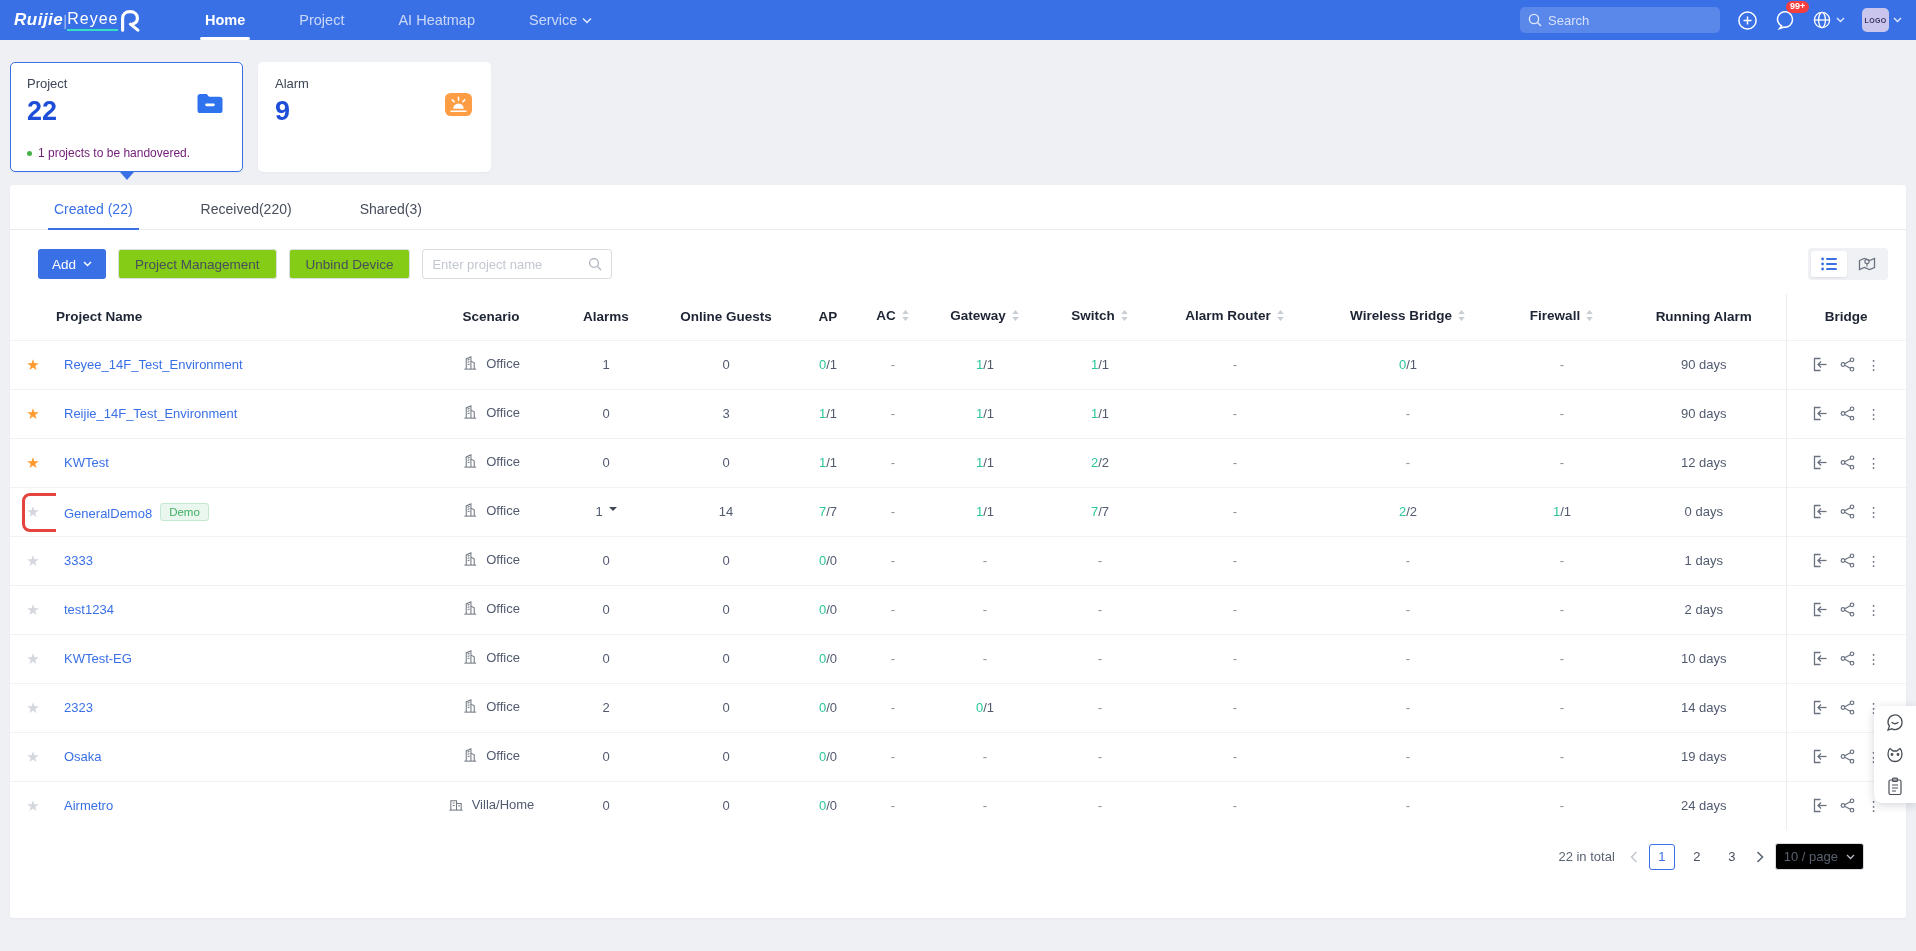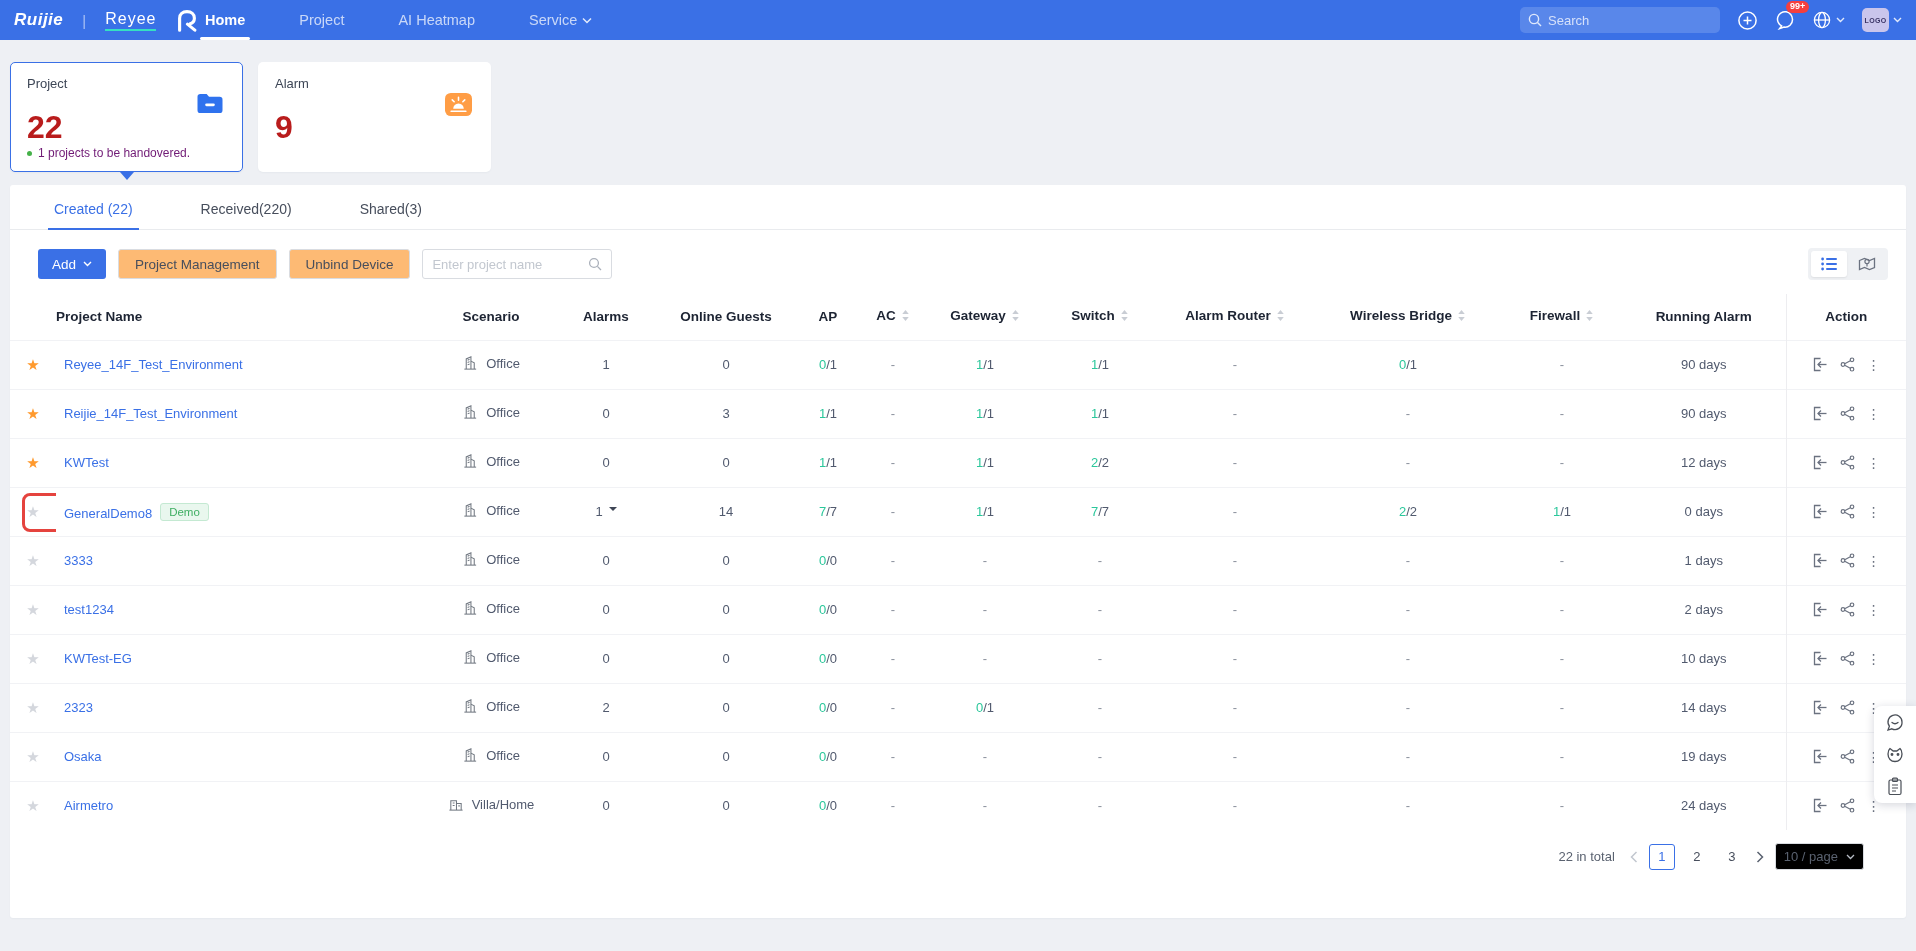--- a/index.html
+++ b/index.html
@@ -1,21 +1,21 @@
 <!DOCTYPE html>
 <html><head>
 <meta charset="utf-8">
 <style>
   * { margin:0; padding:0; box-sizing:border-box; }
   html,body { width:1916px; height:951px; overflow:hidden; background:#eef0f4;
     font-family:"Liberation Sans","DejaVu Sans",sans-serif; }
 
   
   .nav { height:40px; background:#3a70e6; display:flex; align-items:center; padding:0 14px; position:relative; }
-  .brand { display:flex; align-items:center; gap:19px; width:150px; }
+  .brand { display:flex; align-items:center; gap:0; width:150px; }
   .brand-ruijie { color:#fff; font-weight:bold; font-style:italic; font-size:17px; letter-spacing:.5px; }
   .brand-sep { color:rgba(255,255,255,.55); font-size:15px; font-weight:300; }
   .brand-reyee { color:#fff; font-size:16px; font-weight:500; letter-spacing:1px; border-bottom:2px solid #35e0c2; padding-bottom:1px; }
   .nav-menu { display:flex; height:40px; margin-left:14px; }
   .nav-item { height:40px; line-height:40px; padding:0 27px; color:rgba(255,255,255,.72); font-size:14.5px; position:relative; cursor:pointer; white-space:nowrap; display:flex; align-items:center; gap:5px; }
   .nav-item.active { color:#fff; font-weight:bold; }
   .nav-item.active::after { content:""; position:absolute; left:22px; right:22px; bottom:0; height:3px; background:#fff; border-radius:2px; }
   .nav-right { margin-left:auto; display:flex; align-items:center; gap:17px; }
   .nav-search { width:200px; height:26px; background:rgba(255,255,255,.16); border-radius:5px; display:flex; align-items:center; padding:0 8px; gap:6px; }
   .nav-search input { background:transparent; border:none; outline:none; color:#000000; font-size:13px; width:100%; font-family:inherit; }
@@ -24,37 +24,37 @@
   .badge-99 { position:absolute; top:-9px; left:11px; background:#f53f3f; color:#fff; font-size:9px; font-weight:bold; padding:1px 4px 2px; border-radius:8px; line-height:1; }
   .avatar-wrap { display:flex; align-items:center; gap:4px; cursor:pointer; }
   .avatar { width:27px; height:24px; background:#c9c5ec; border-radius:5px; color:#3b3566; font-size:7px; font-weight:bold; display:flex; align-items:center; justify-content:center; letter-spacing:.3px; }
 
   
   .cards { display:flex; gap:15px; margin:22px 10px 0; }
   .card { width:233px; height:110px; background:#fff; border-radius:5px; border:1.5px solid transparent; position:relative; padding:13px 16px; box-shadow:0 1px 2px rgba(30,40,70,.04); cursor:pointer; }
   .card.selected { border-color:#3a70e6; }
   .card.selected::after { content:""; position:absolute; left:50%; bottom:-9px; margin-left:-7px; border:7px solid transparent; border-top:8px solid #3a70e6; border-bottom:none; }
   .card-title { font-size:13px; color:#3d4656; }
-  .card-value { font-size:32px; font-weight:bold; color:#b91c1c; margin-top:18px; }
+  .card-value { font-size:27px; font-weight:bold; color:#1d4ed8; margin-top:5px; }
   .card-note { position:absolute; left:16px; bottom:11px; font-size:12px; color:#701a75; display:flex; align-items:center; gap:6px; }
   .card-note::before { content:""; width:5px; height:5px; border-radius:50%; background:#45b149; flex:0 0 auto; }
   .card-note.empty::before { display:none; }
   .card-icon { position:absolute; right:17px; top:28px; }
 
   
   .panel { background:#fff; margin:13px 10px 0; height:733px; border-radius:3px; box-shadow:0 1px 2px rgba(30,40,70,.04); position:relative; }
   .tabs { display:flex; padding:16px 0 0 38px; border-bottom:1px solid #e9ebee; gap:56px; }
   .tab { font-size:14px; color:#474e5c; padding:0 6px 12px; cursor:pointer; position:relative; }
   .tab.active { color:#3a70e6; }
   .tab.active::after { content:""; position:absolute; left:0; right:0; bottom:-1px; height:2.5px; background:#3a70e6; }
 
   .toolbar { display:flex; align-items:center; margin:18px 18px 0 28px; }
   .btn { height:30px; border-radius:3px; font-size:13.5px; display:inline-flex; align-items:center; justify-content:flex-start; cursor:pointer; font-family:inherit; }
   .btn-primary { background:#3a70e6; color:#fff; border:none; padding:0 14px; gap:7px; }
-  .btn-plain { background:#fdba74; color:#474e5c; border:1px solid #d9dce1; padding:10px 16px; margin-left:12px; }
+  .btn-plain { background:#84cc16; color:#474e5c; border:1px solid #d9dce1; padding:10px 16px; margin-left:12px; }
   .proj-search { margin-left:12px; width:190px; height:30px; border:1px solid #d9dce1; border-radius:3px; display:flex; align-items:center; padding:0 9px; gap:6px; }
   .proj-search input { border:none; outline:none; font-size:13px; color:#333; width:100%; font-family:inherit; }
   .proj-search input::placeholder { color:#c2c7cf; }
   .view-toggle { margin-left:auto; background:#eff1f4; border-radius:4px; padding:3px; display:flex; gap:2px; }
   .view-btn { width:36px; height:26px; display:flex; align-items:center; justify-content:center; border-radius:3px; cursor:pointer; }
   .view-btn.active { background:#fff; box-shadow:0 1px 2px rgba(0,0,0,.08); }
 
   
   table { width:calc(100% - 0px); border-collapse:collapse; table-layout:fixed; margin-top:14px; }
   th { height:46px; font-size:13.5px; font-weight:bold; color:#1d2433; text-align:center; white-space:nowrap; }
@@ -309,21 +309,21 @@
               </svg></span></th>
         <th><span>Wireless Bridge</span><span class="sort"><svg width="9" height="13" viewBox="0 0 9 14">
                 <path d="M4.5 1L8 5.5H1z" fill="#c9cdd4"></path>
                 <path d="M4.5 13L1 8.5h7z" fill="#c9cdd4"></path>
               </svg></span></th>
         <th><span>Firewall</span><span class="sort"><svg width="9" height="13" viewBox="0 0 9 14">
                 <path d="M4.5 1L8 5.5H1z" fill="#c9cdd4"></path>
                 <path d="M4.5 13L1 8.5h7z" fill="#c9cdd4"></path>
               </svg></span></th>
         <th><span>Running Alarm</span></th>
-        <th class="c-action"><span>Action</span></th>
+        <th class="c-action"><span>Bridge</span></th>
       </tr>
     </thead>
     <tbody id="rows">
         <tr class="row">
     <td class="c-star">
       
       <span class="star on"></span>
     </td>
     <td class="al">
       <div class="name-wrap">

